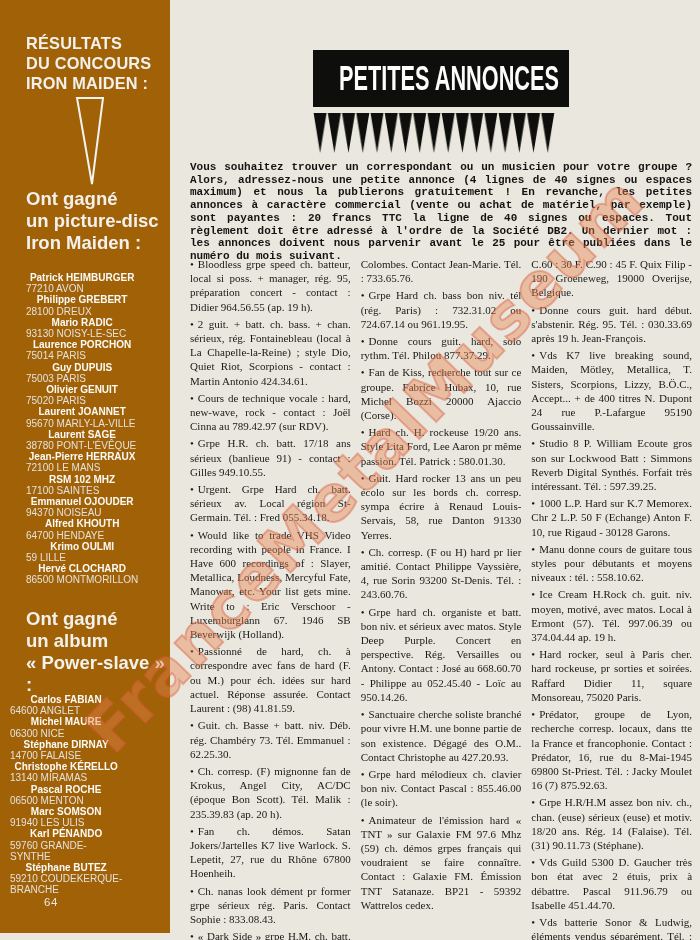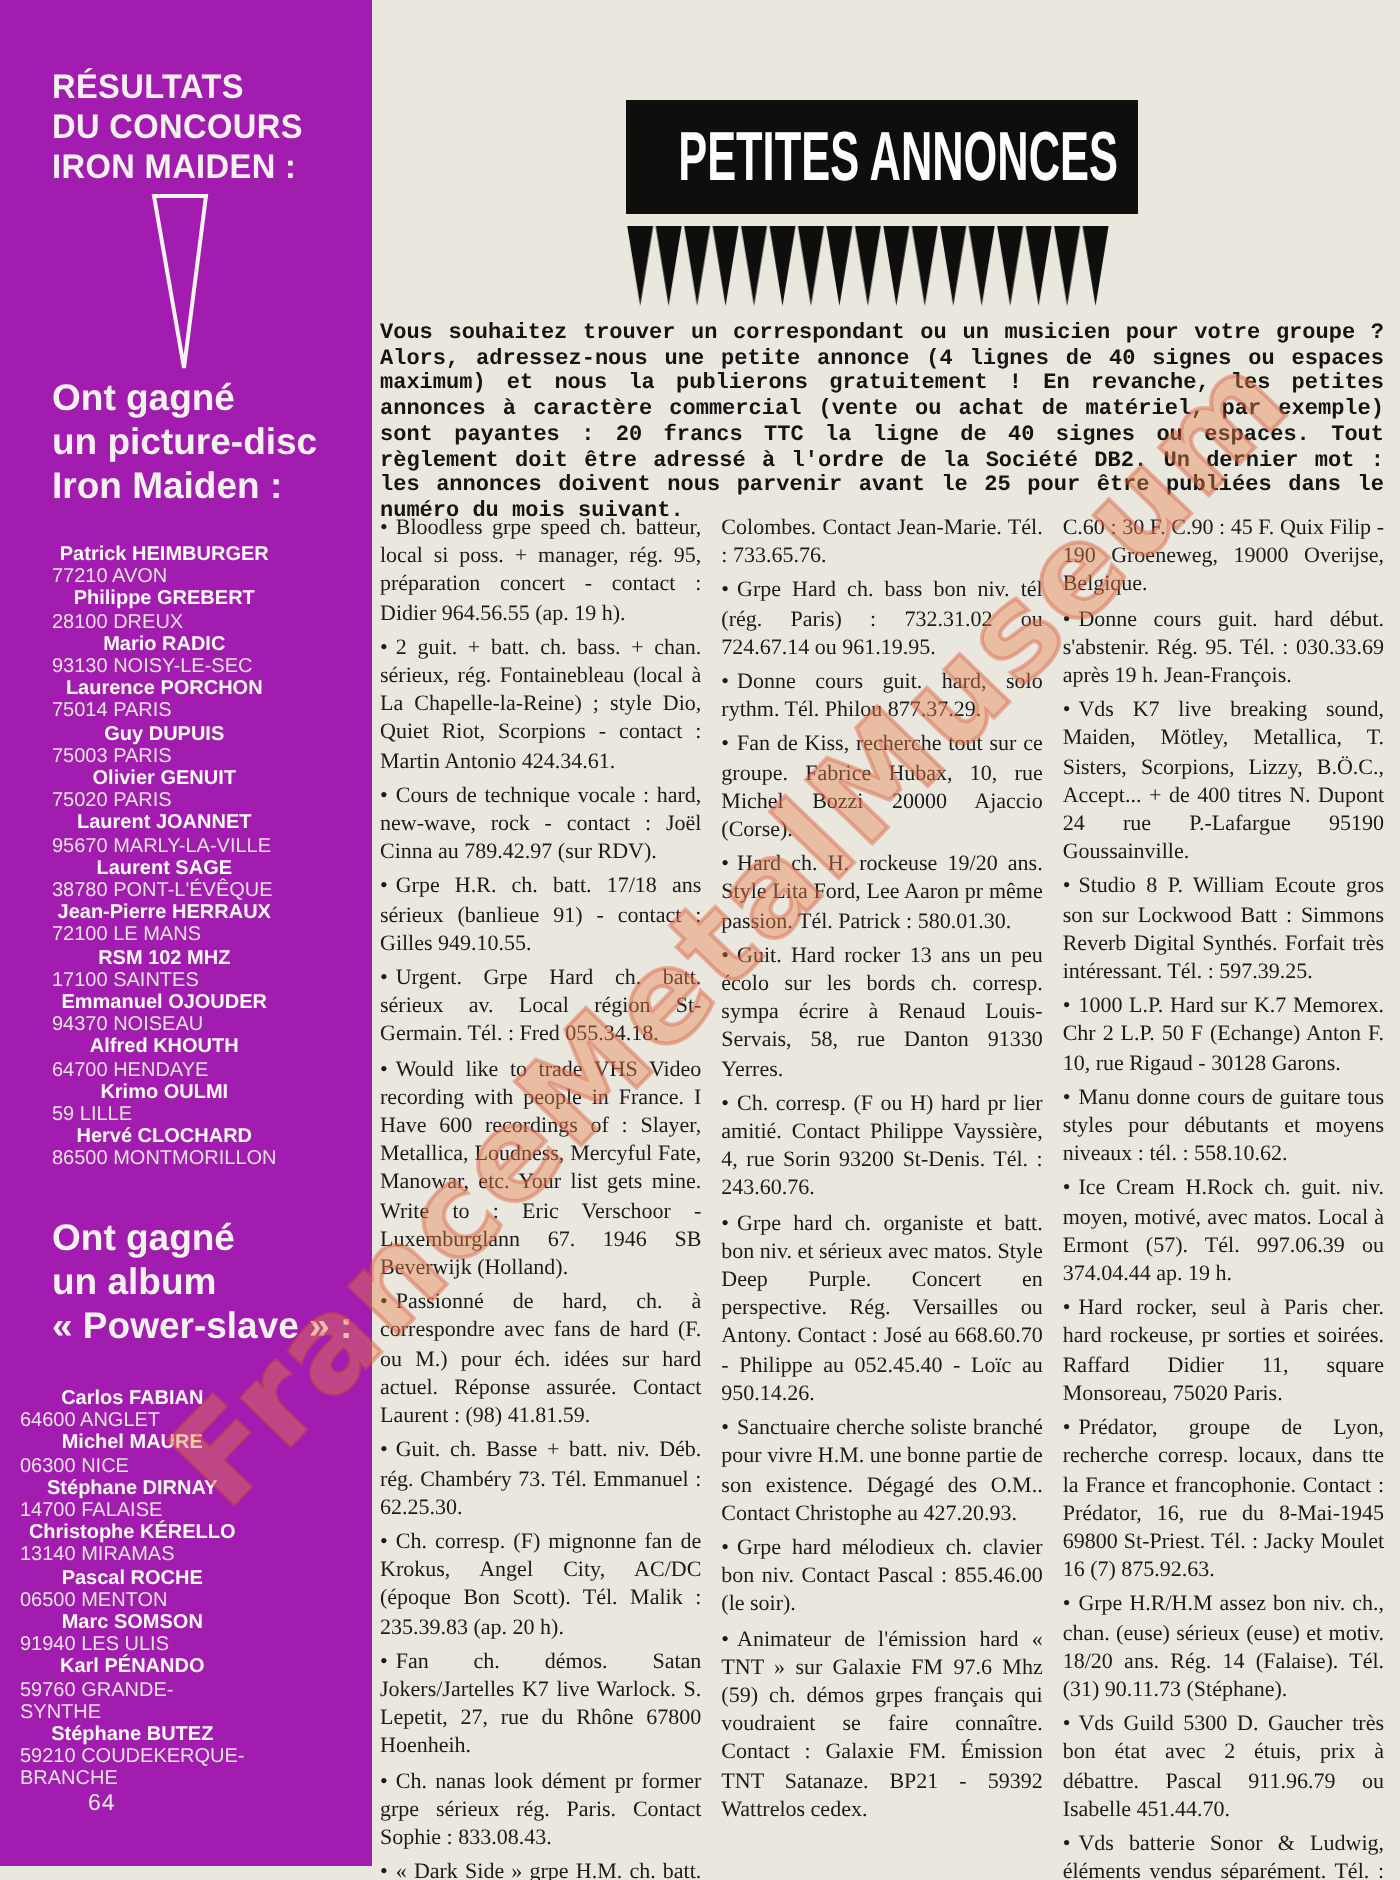--- a/index.html
+++ b/index.html
@@ -4,22 +4,22 @@
 <style>
   html,body{margin:0;padding:0;}
   body{
     width:700px;height:940px;position:relative;overflow:hidden;
     background:#dedacf;
     font-family:"Liberation Sans",sans-serif;
   }
   .paper{position:absolute;left:0;top:0;width:700px;height:940px;background:#eae7df;}
   
   .sidebar{
-    position:absolute;left:0;top:0;width:186px;height:933px;
-    background:#a21caf;color:#f2f1ee;
+    position:absolute;left:0;top:0;width:170px;height:933px;
+    background:#a16207;color:#f2f1ee;
   }
   .sb-header{position:absolute;left:26px;top:34px;font-weight:bold;font-size:17px;line-height:20px;letter-spacing:.2px;transform:scaleX(.96);transform-origin:left top;}
   .sb-arrow{position:absolute;left:72px;top:96px;}
   .sb-sec1{position:absolute;left:26px;top:188px;font-weight:bold;font-size:18.5px;line-height:22px;}
   .sb-sec2{position:absolute;left:26px;top:608px;font-weight:bold;font-size:18.5px;line-height:22px;}
   .winners1{position:absolute;left:26px;top:272px;}
   .winners2{position:absolute;left:10px;top:694px;}
   .winner{font-size:10px;line-height:11.2px;}
   .w-name{font-weight:bold;color:#fbfaf7;text-align:center;}
   .w-city{font-weight:normal;color:#e4e2dd;white-space:pre-line;}

